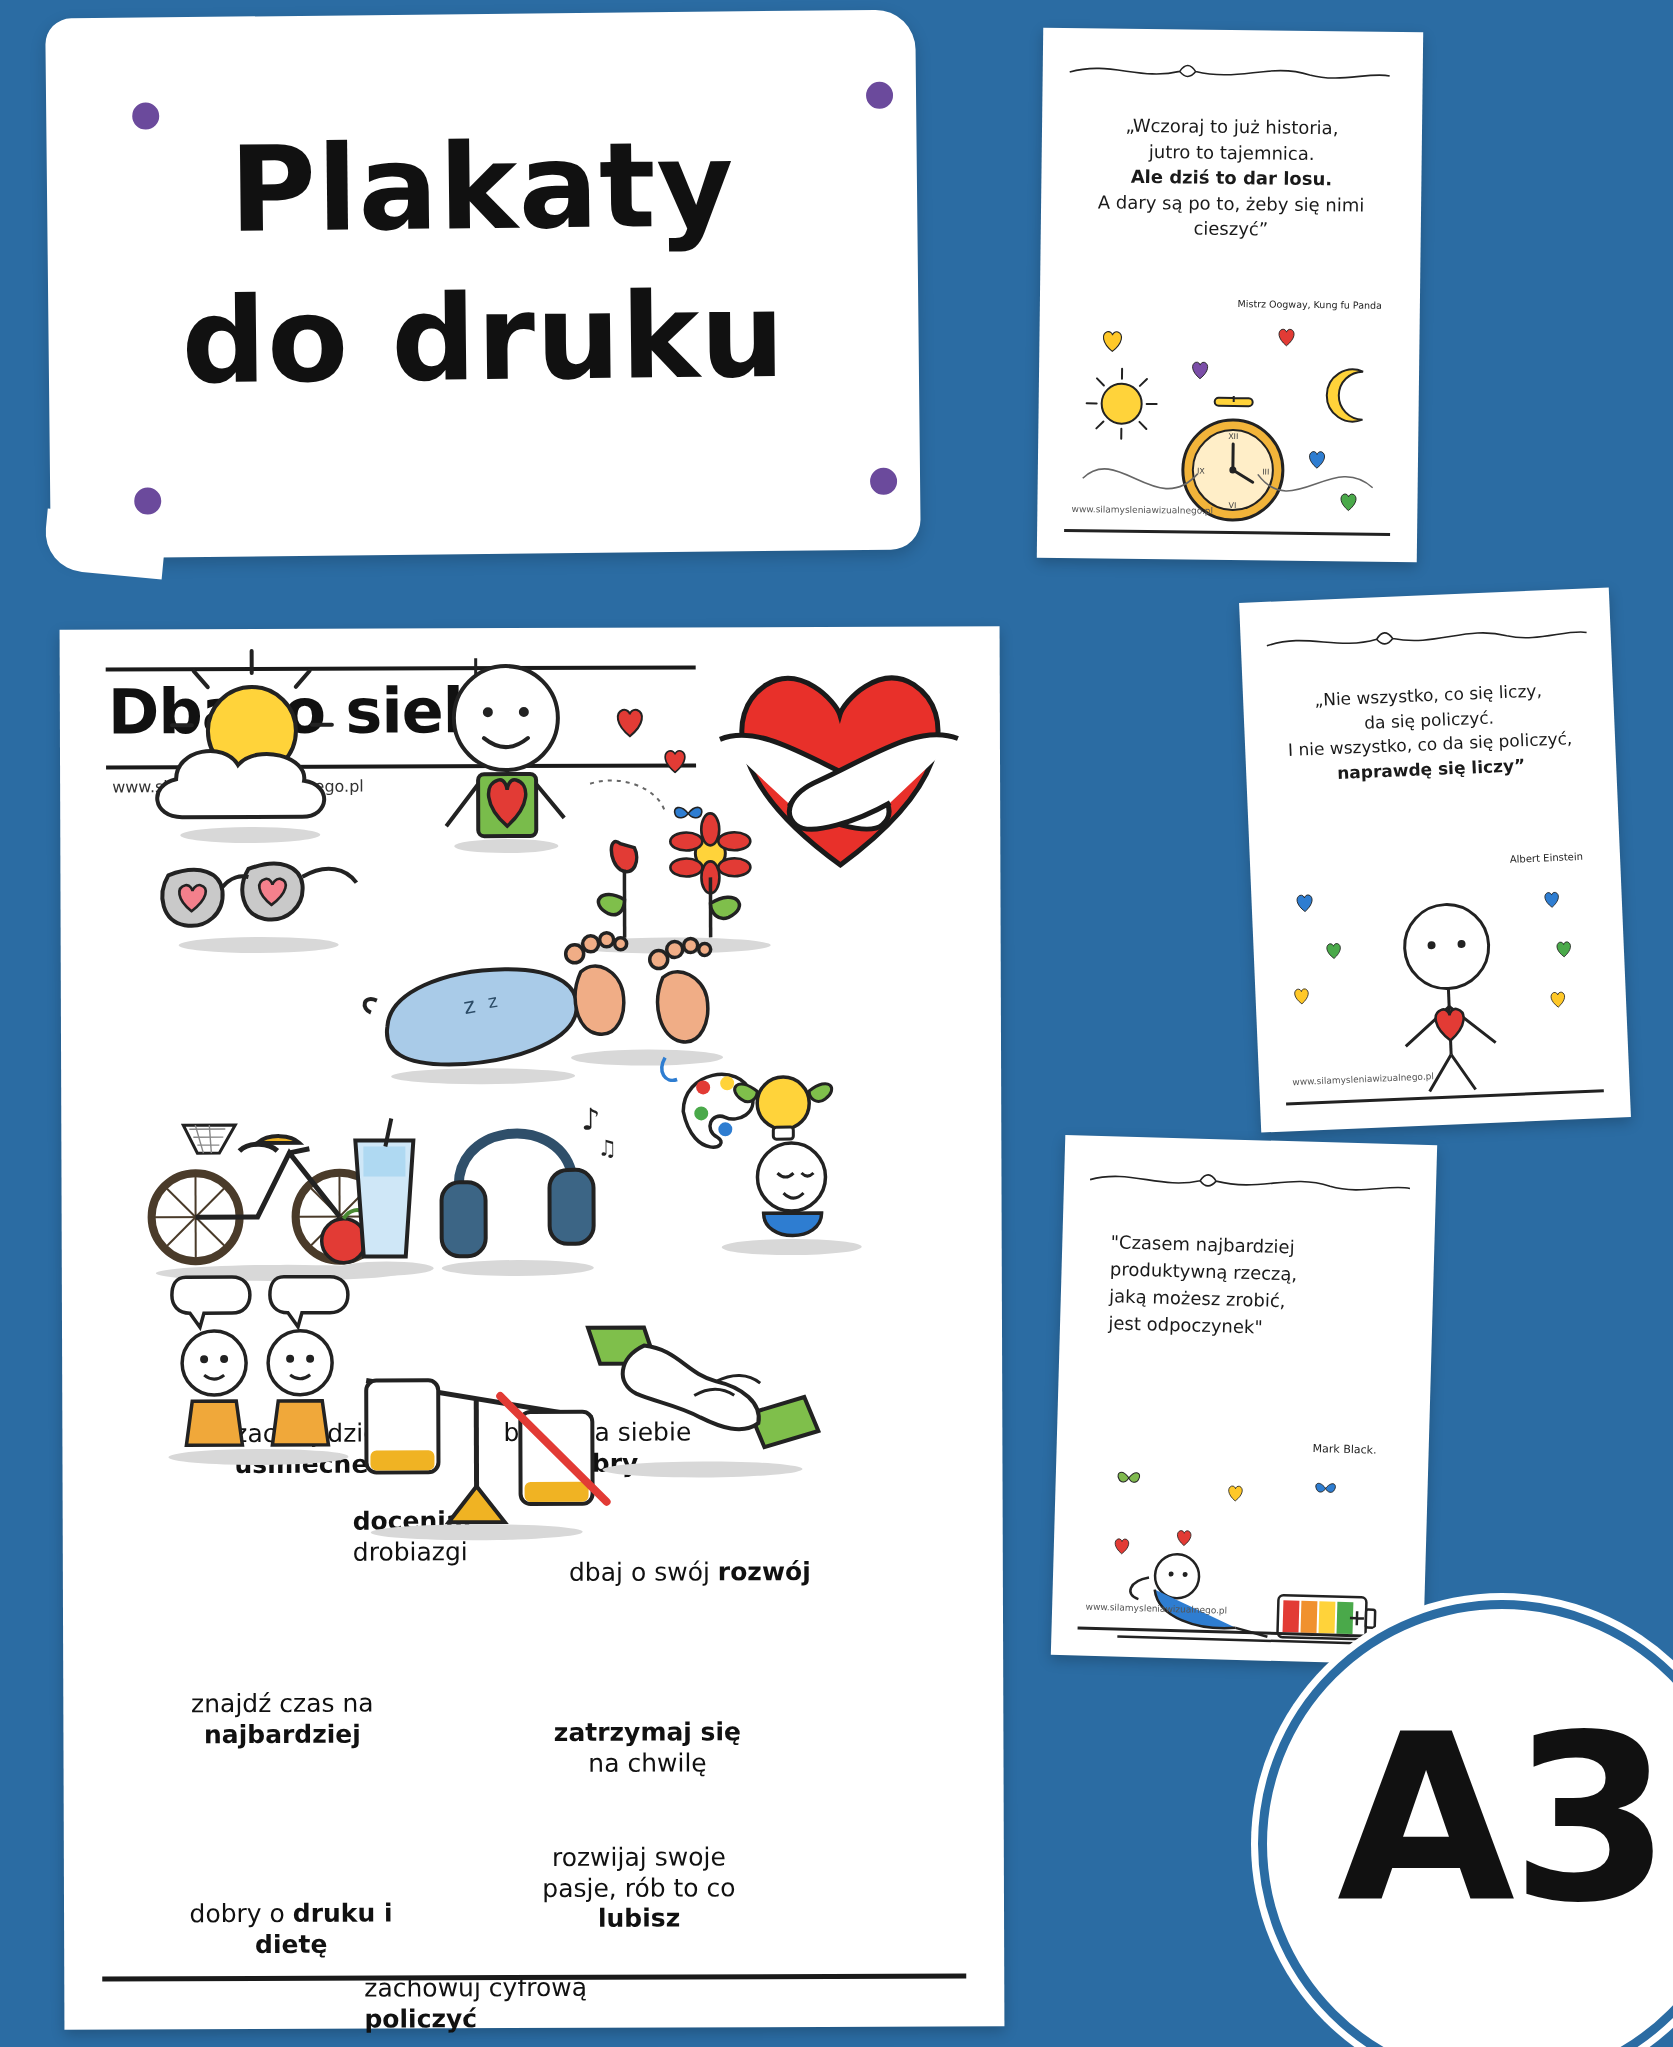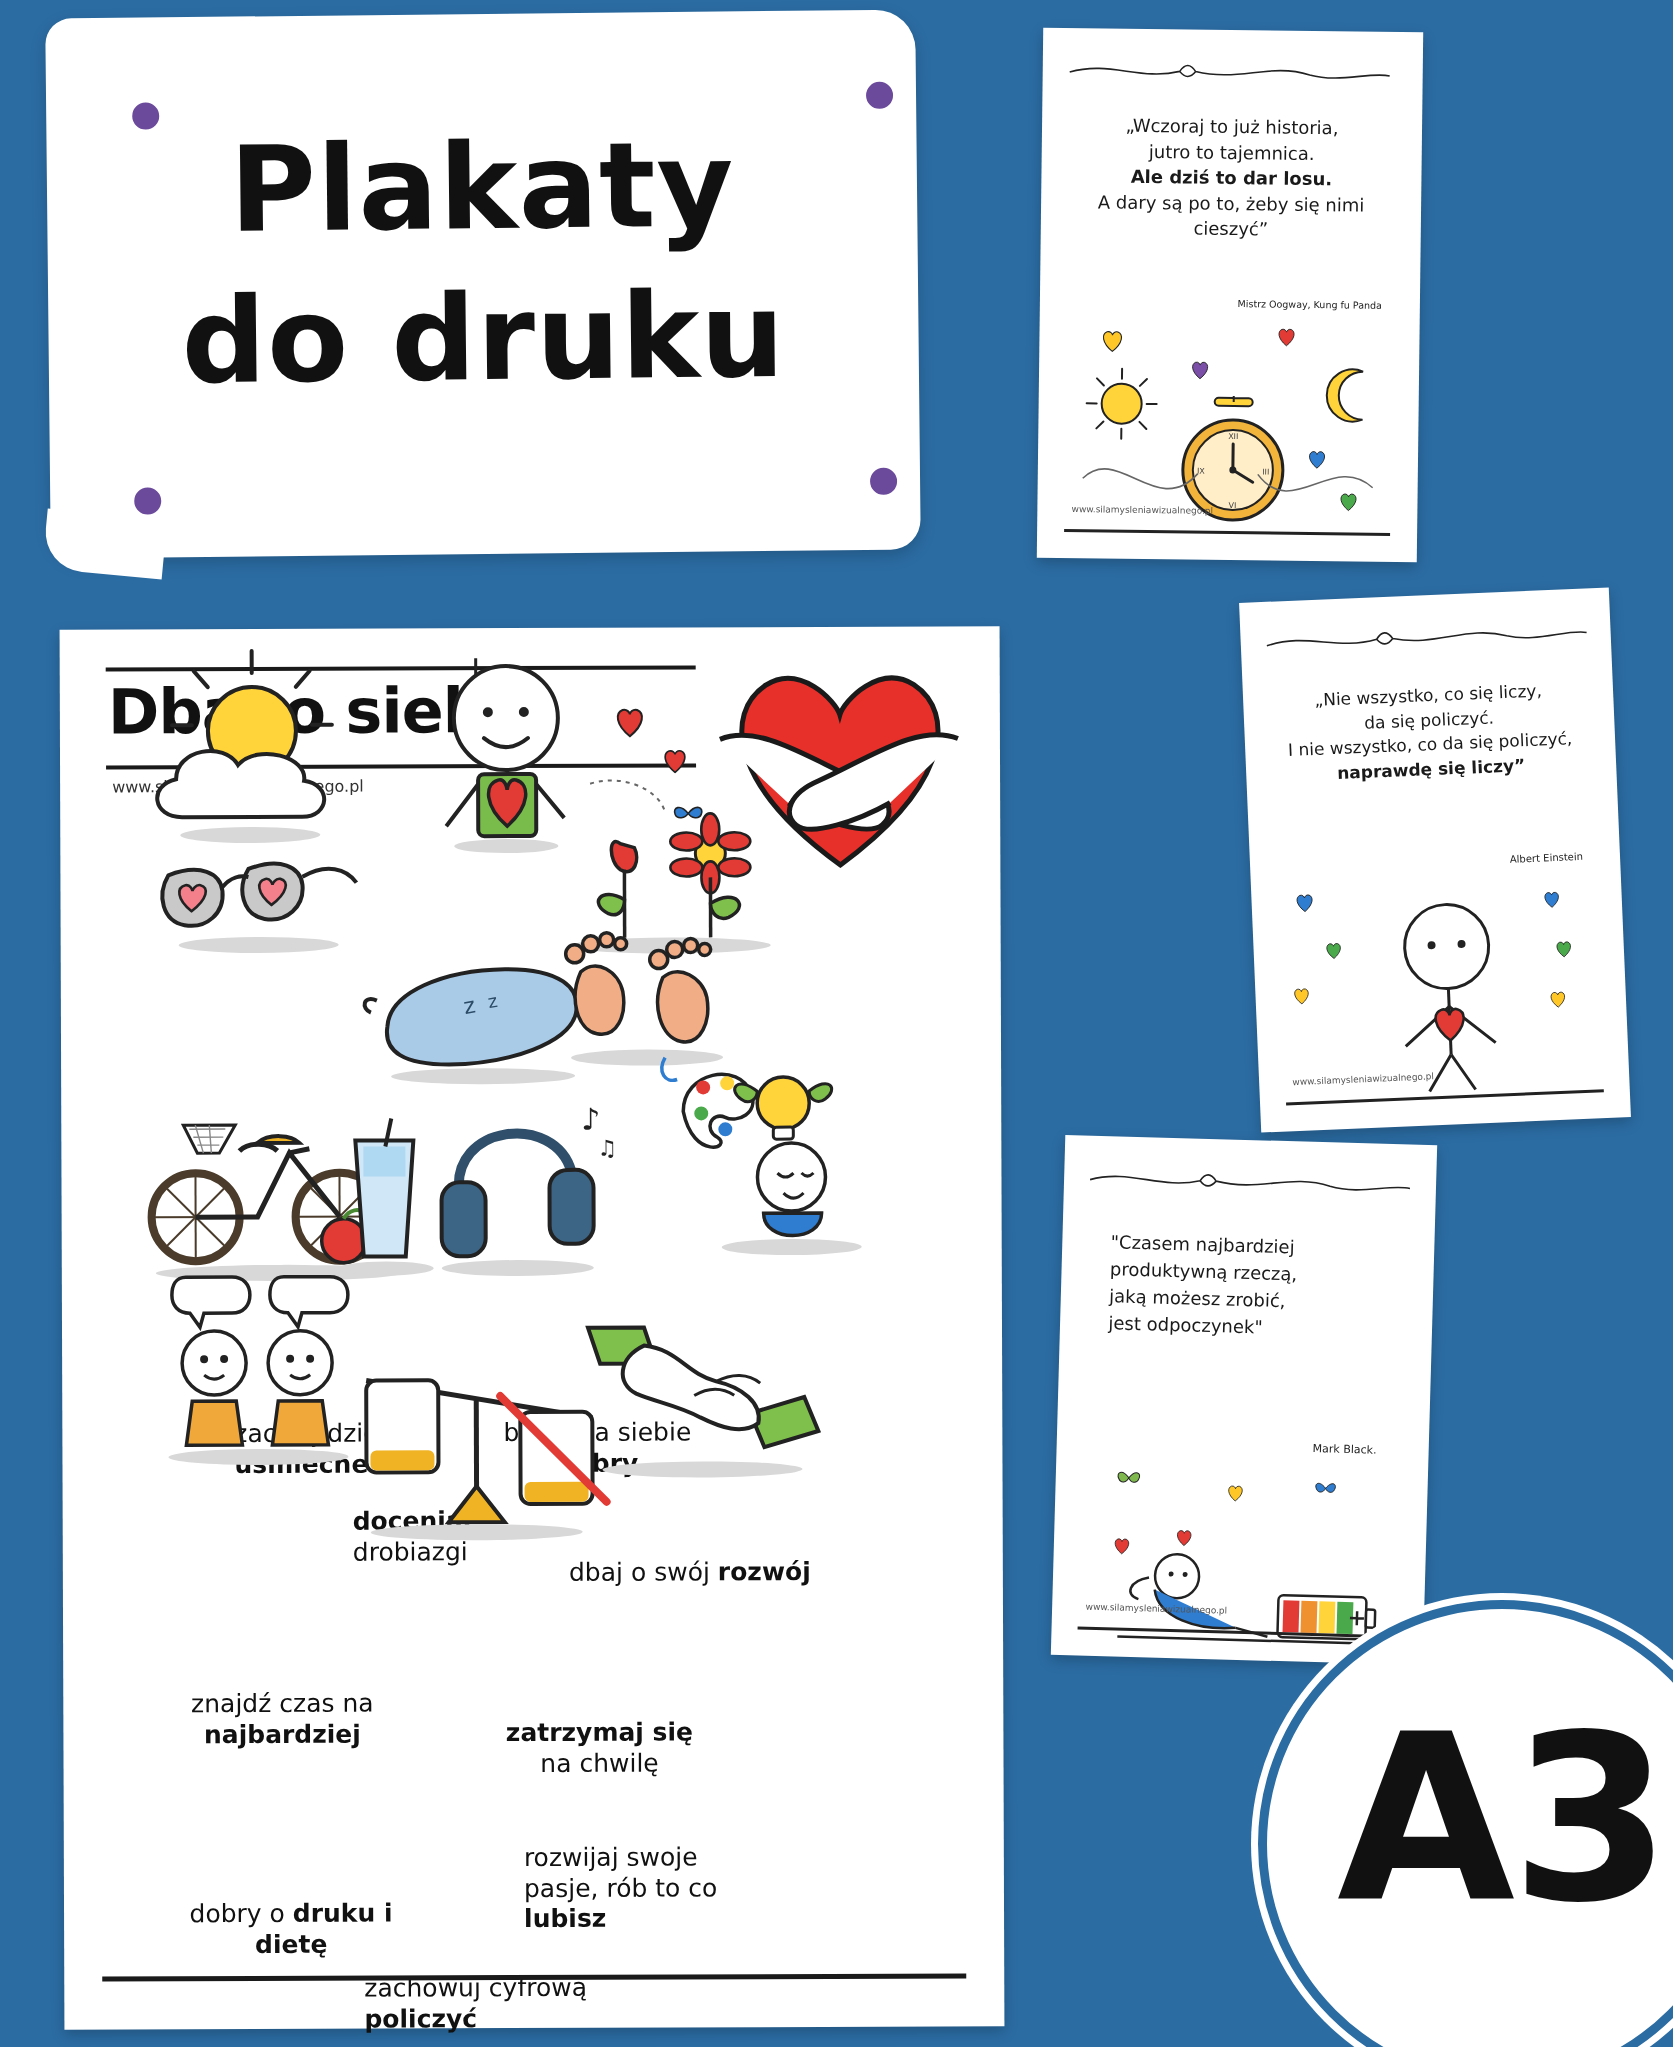--- a/index.html
+++ b/index.html
@@ -186,23 +186,23 @@
     line-height: 1.22;
   }
   .cap b { font-weight: bold; }
 
   
   #cap-smile   { left: 112px; top: 790px; width: 280px; text-align: center; }
   #cap-kind    { left: 440px; top: 790px; width: 190px; text-align: center; }
   #cap-grow    { left: 482px; top: 930px; width: 290px; text-align: center; }
   #cap-small   { left: 290px; top: 878px; width: 200px; text-align: left; }
   #cap-rest    { left: 104px;  top: 1060px; width: 230px; text-align: center; }
-  #cap-stop    { left: 426px; top: 1090px; width: 220px; text-align: center; }
+  #cap-stop    { left: 474px; top: 1090px; width: 220px; text-align: center; }
   #cap-move    { left: 92px;  top: 1270px; width: 270px; text-align: center; }
-  #cap-pasje   { left: 460px; top: 1215px; width: 230px; }
+  #cap-pasje   { left: 460px; top: 1215px; width: 230px; text-align: center; }
   #cap-digital { left: 300px; top: 1345px; width: 240px; text-align: left; }
 
   svg { display: block; overflow: visible; }
 
   
   #a3-badge {
     position: absolute;
     left: 1258px;
     top: 1600px;
     width: 470px;

